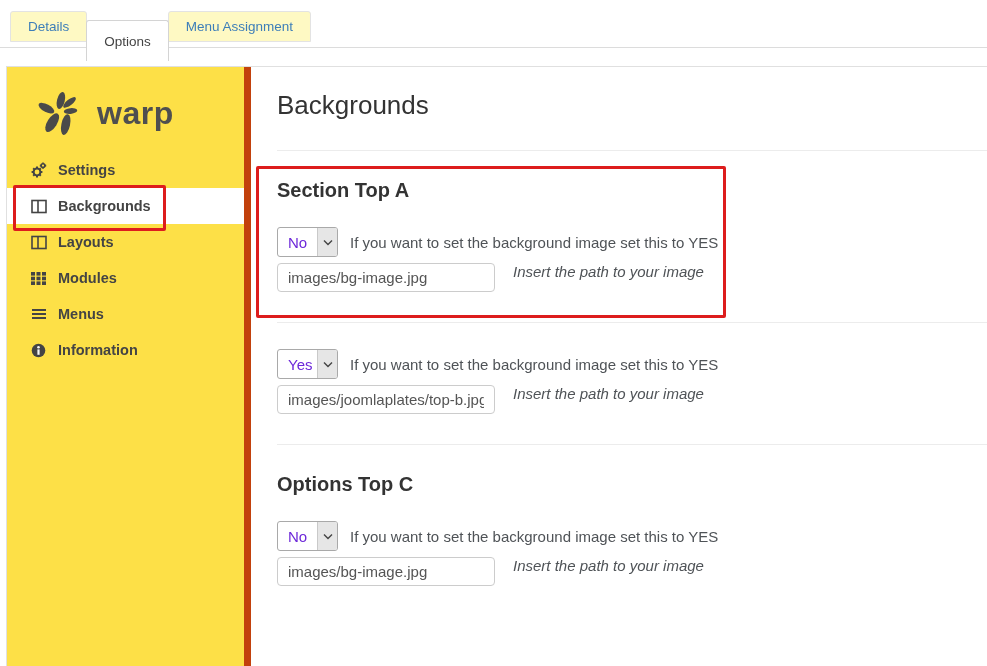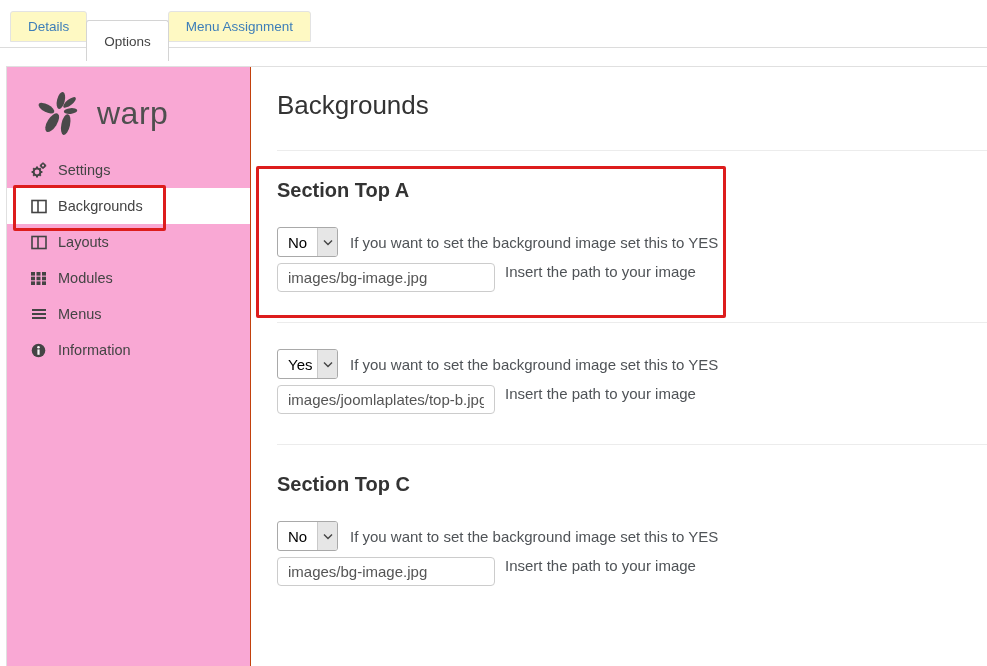--- a/index.html
+++ b/index.html
@@ -22,45 +22,45 @@
   }
 
   
   .panel {
     box-sizing:border-box; margin:18px 0 0 6px; width:981px; height:600px;
     border:1px solid #e0e0e0; border-right:none; border-bottom:none;
     display:flex; background:#fff;
   }
 
   
-  .sidebar { box-sizing:border-box; width:244px; flex:none; background:#f9a8d4; border-right:1px solid #c2410c; }
+  .sidebar { box-sizing:border-box; width:244px; flex:none; background:#fde047; border-right:7px solid #c2410c;font-weight:bold; }
   .logo { display:flex; align-items:center; padding:17px 0 0 24px; height:58px; }
   .logo-text { margin-left:12px; font-size:32px; color:#4f4f4f; letter-spacing:.5px; }
   .nav { margin-top:10px; }
   .item { height:36px; display:flex; align-items:center; padding-left:23px; font-size:14.5px; color:#444; cursor:pointer; }
   .item.active { background:#fff; }
   .item .icon { width:17px; display:flex; justify-content:center; margin-right:11px; flex:none; }
 
   
   .main { flex:1; padding-left:26px; }
   .title-wrap { border-bottom:1px solid #ececec; padding:22px 0 28px; }
   h1.page-title { margin:0; font-size:26px; font-weight:400; color:#333; line-height:33px; }
   .section { padding:26px 0 30px; border-bottom:1px solid #ececec; }
   .section:last-child { border-bottom:none; }
   .section h2 { margin:0 0 24px; font-size:20px; font-weight:700; color:#333; line-height:26px; }
   .row-select { display:flex; align-items:center; height:30px; }
   .row-input { margin-top:6px; display:flex; align-items:flex-start; }
   .help { margin-left:12px; font-size:15px; color:#4f5357; }
-  .row-input .help { margin-left:10px; }
+  .row-input .help { margin-left:18px;font-style:italic; }
 
   .select {
     box-sizing:border-box; width:61px; height:30px; border:1px solid #a9a9a9; border-radius:3px;
     background:#fff; display:flex; align-items:stretch; overflow:hidden; cursor:pointer; flex:none;
   }
-  .select .val { flex:1; display:flex; align-items:center; padding-left:10px; font-size:15px; color:#000000; }
+  .select .val { flex:1; display:flex; align-items:center; padding-left:10px; font-size:15px; color:#6d28d9; }
   .select .arrow { width:19px; background:#e6e6e6; border-left:1px solid #c9c9c9; display:flex; align-items:center; justify-content:center; }
 
   input.path {
     box-sizing:border-box; width:218px; height:29px; border:1px solid #ccc; border-radius:4px;
     padding:0 10px; font-size:15px; color:#555; background:#fff; font-family:inherit; flex:none;
   }
 
   
   .annotation { position:absolute; border:3px solid #dd1d1d; border-radius:2px; pointer-events:none; z-index:5; }
   .ann-sidebar { left:13px; top:185px; width:147px; height:40px; }
@@ -214,21 +214,21 @@
         </div>
         <span class="help">If you want to set the background image set this to YES</span>
       </div>
       <div class="row-input">
         <input class="path" type="text" value="images/joomlaplates/top-b.jpg" style="">
         <span class="help">Insert the path to your image</span>
       </div>
     </div>
 
     <div class="section">
-      <h2>Section Top C</h2>
+      <h2>Options Top C</h2>
       <div class="row-select">
         <div class="select">
           <span class="val">No</span>
           <span class="arrow">
             <svg width="10" height="7" viewBox="0 0 10 7">
                 <polyline points="1,1.5 5,5.5 9,1.5" fill="none" stroke="#444" stroke-width="1.4"></polyline>
               </svg>
           </span>
         </div>
         <span class="help">If you want to set the background image set this to YES</span>

